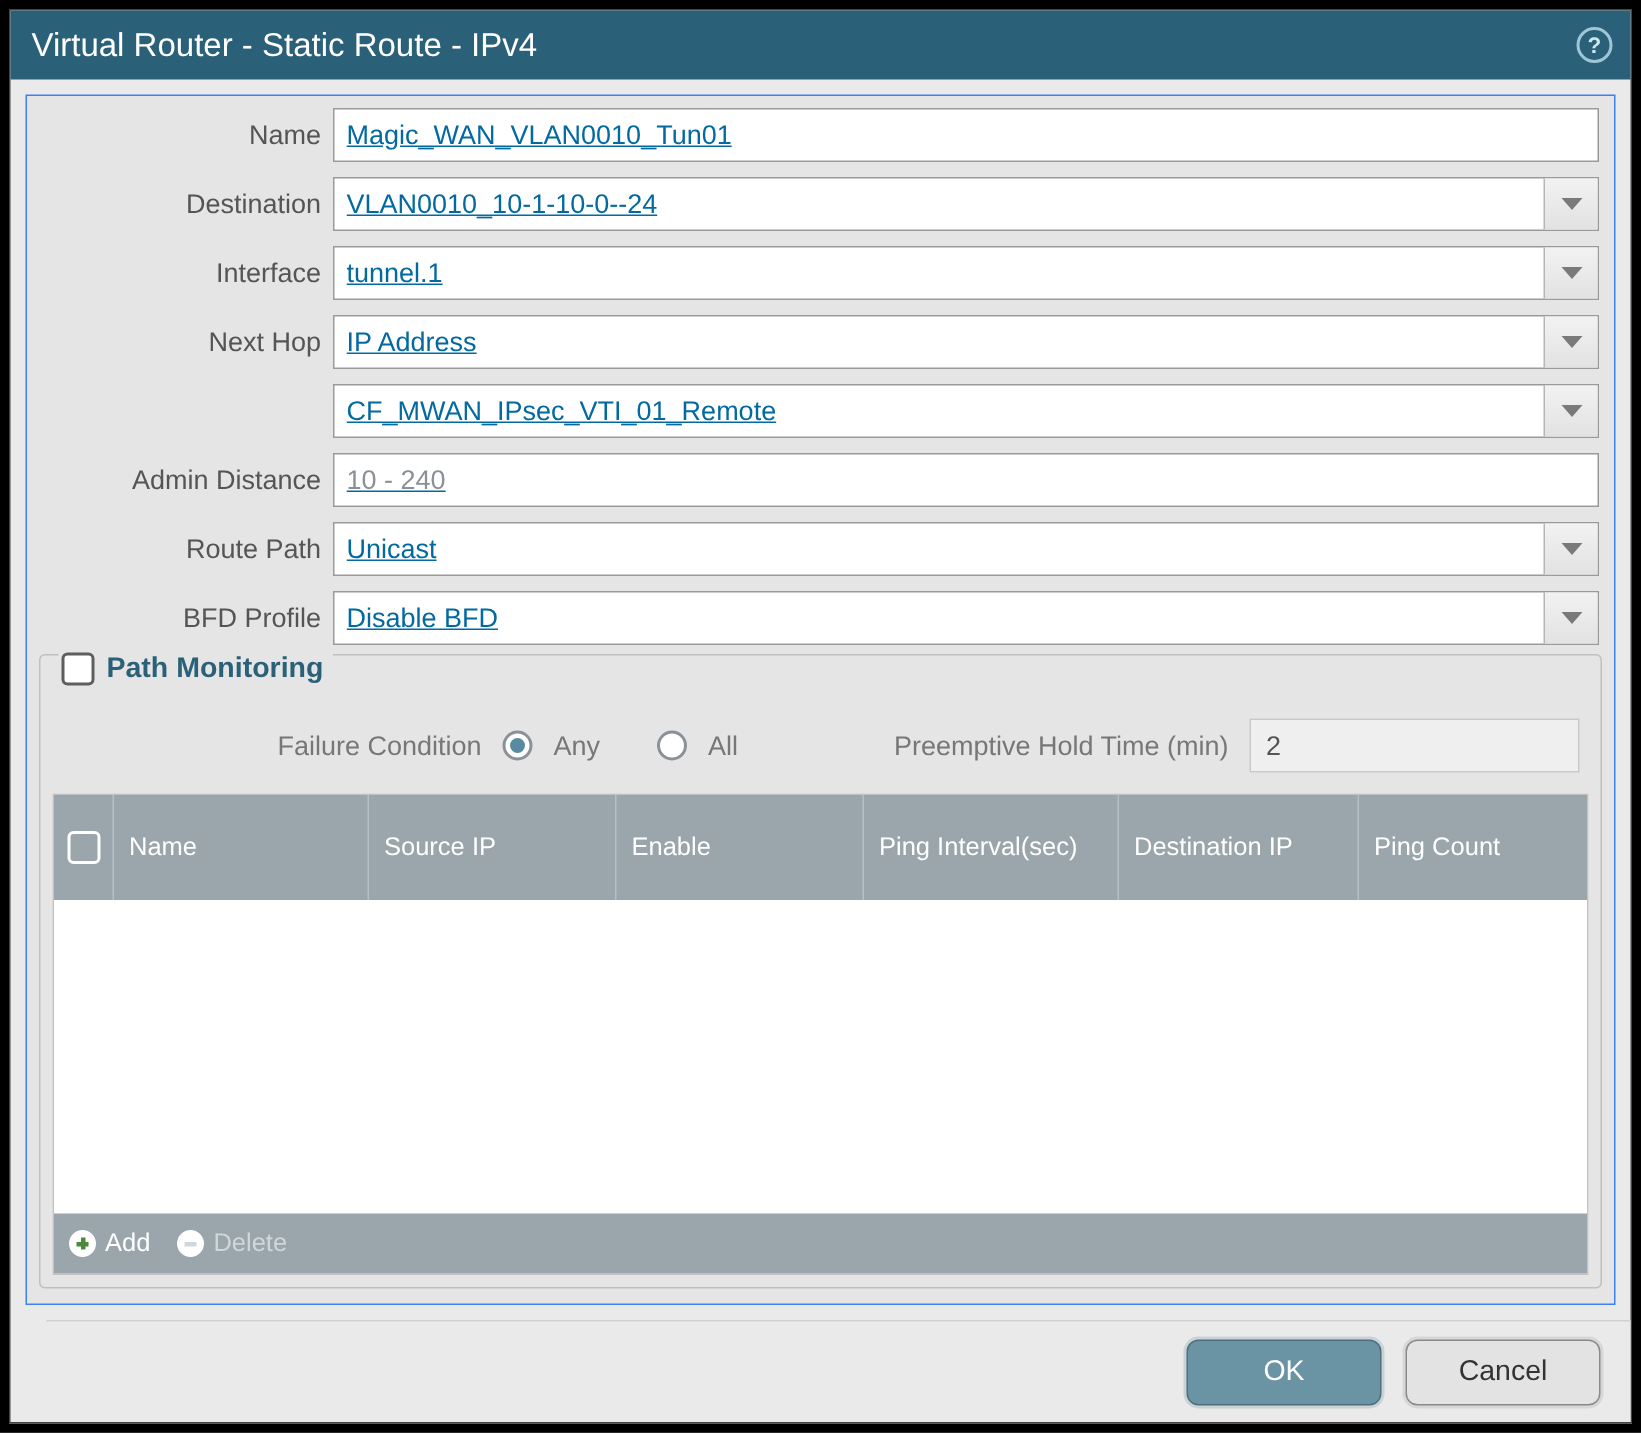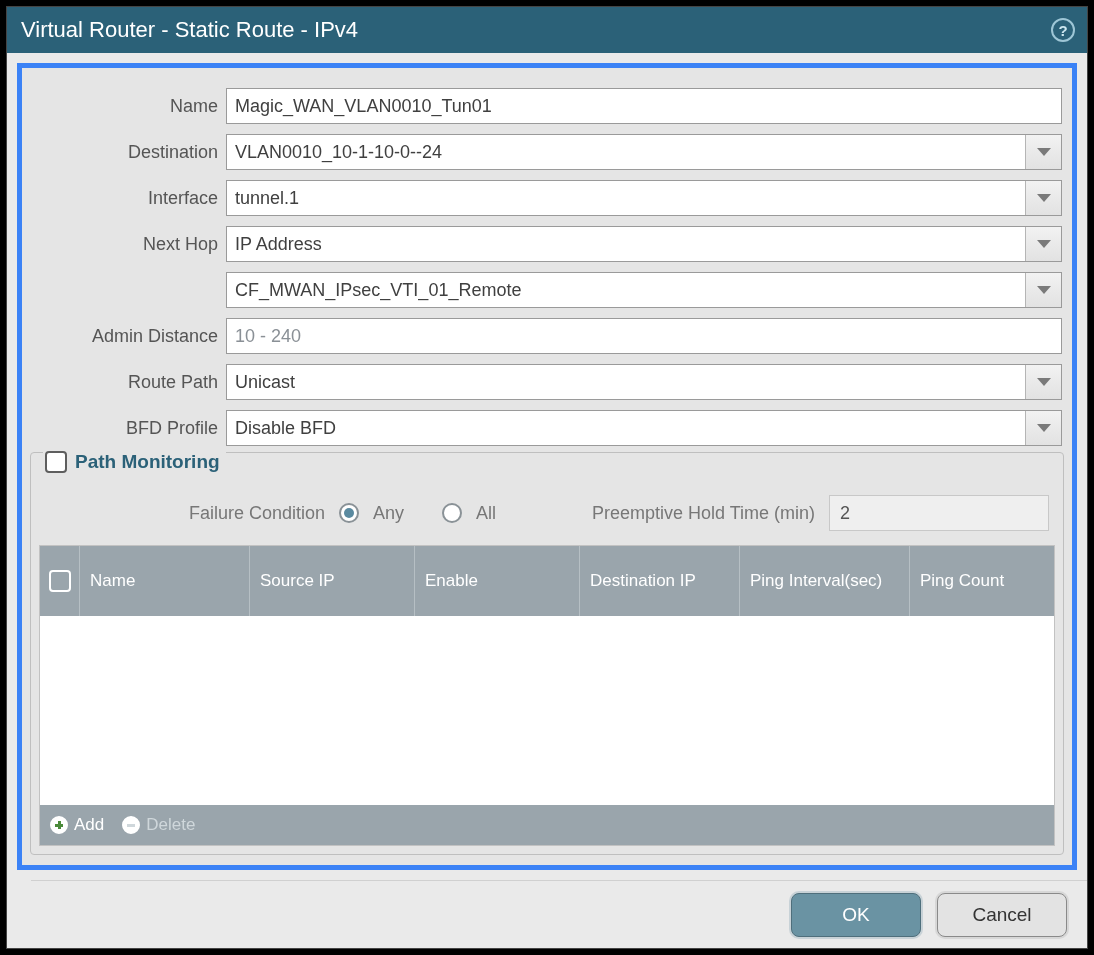--- a/index.html
+++ b/index.html
@@ -34,22 +34,22 @@
     font-size: 15px; font-weight: bold;
     cursor: pointer;
   }
   .body {
     flex: 1 1 auto;
     padding: 10px;
     overflow: hidden;
   }
   .panel {
     background: #e5e5e5;
-    border: 5px solid #3b82f6;
-    padding: 18px 8px 10px 8px;
+    border: 1px solid #3b82f6;
+    padding: 6px 8px 10px 8px;
     height: 100%;
     display: flex; flex-direction: column;
   }
   .form { display: flex; flex-direction: column; gap: 10px; padding: 2px 2px 6px 2px; }
   .row { display: flex; align-items: center; gap: 8px; }
   .lbl {
     width: 186px; min-width: 186px;
     text-align: right;
     color: #555;
     font-size: 18px;
@@ -62,22 +62,23 @@
     display: flex; align-items: center;
     font-size: 18px;
     color: #222;
   }
   .control input {
     flex: 1 1 auto;
     border: none; outline: none;
     height: 100%;
     padding: 0 8px;
     font-size: 18px;
-    color: #404040;
+    color: #0369a1;
     background: transparent;
+    text-decoration: underline;
   }
   .control input::placeholder { color: #8a9096; }
   .control .dd-btn {
     width: 36px; height: 100%;
     border-left: 1px solid #b5b5b5;
     background: linear-gradient(#f2f2f2,#e2e2e2);
     display: flex; align-items: center; justify-content: center;
     cursor: pointer;
   }
   .chev-down {
@@ -341,22 +342,22 @@
           </div>
 
           <div class="tbl-wrap">
             <div class="tbl-head">
               <div class="th cb">
                 <span class="checkbox"></span>
               </div>
               <div class="th col-name">Name</div>
               <div class="th col-src">Source IP</div>
               <div class="th col-enable">Enable</div>
+              <div class="th col-ping-int">Ping Interval(sec)</div>
               <div class="th col-dst">Destination IP</div>
-              <div class="th col-ping-int">Ping Interval(sec)</div>
               <div class="th col-ping-cnt">Ping Count</div>
             </div>
             <div class="tbl-body"></div>
             <div class="tbl-foot">
               <span class="act">
                 <span class="plus-icon"></span>
                 <span>Add</span>
               </span>
               <span class="act disabled">
                 <span class="minus-icon"></span>

